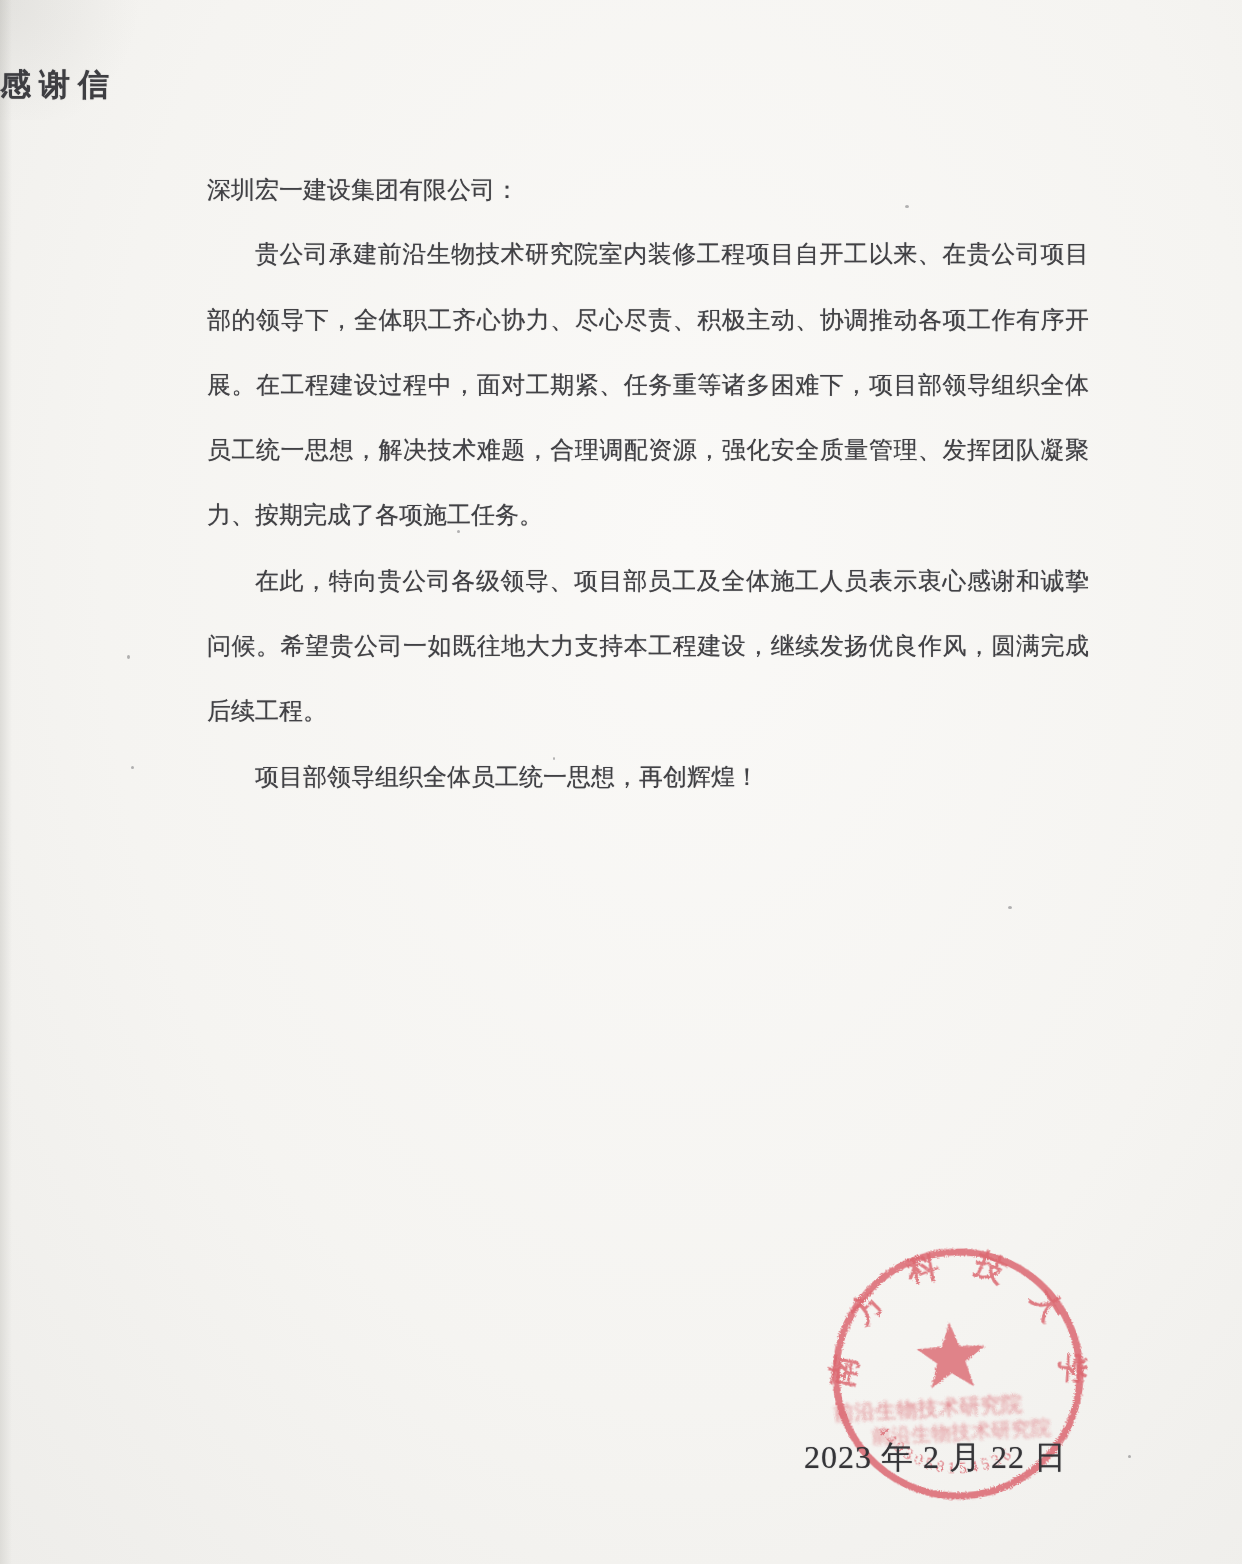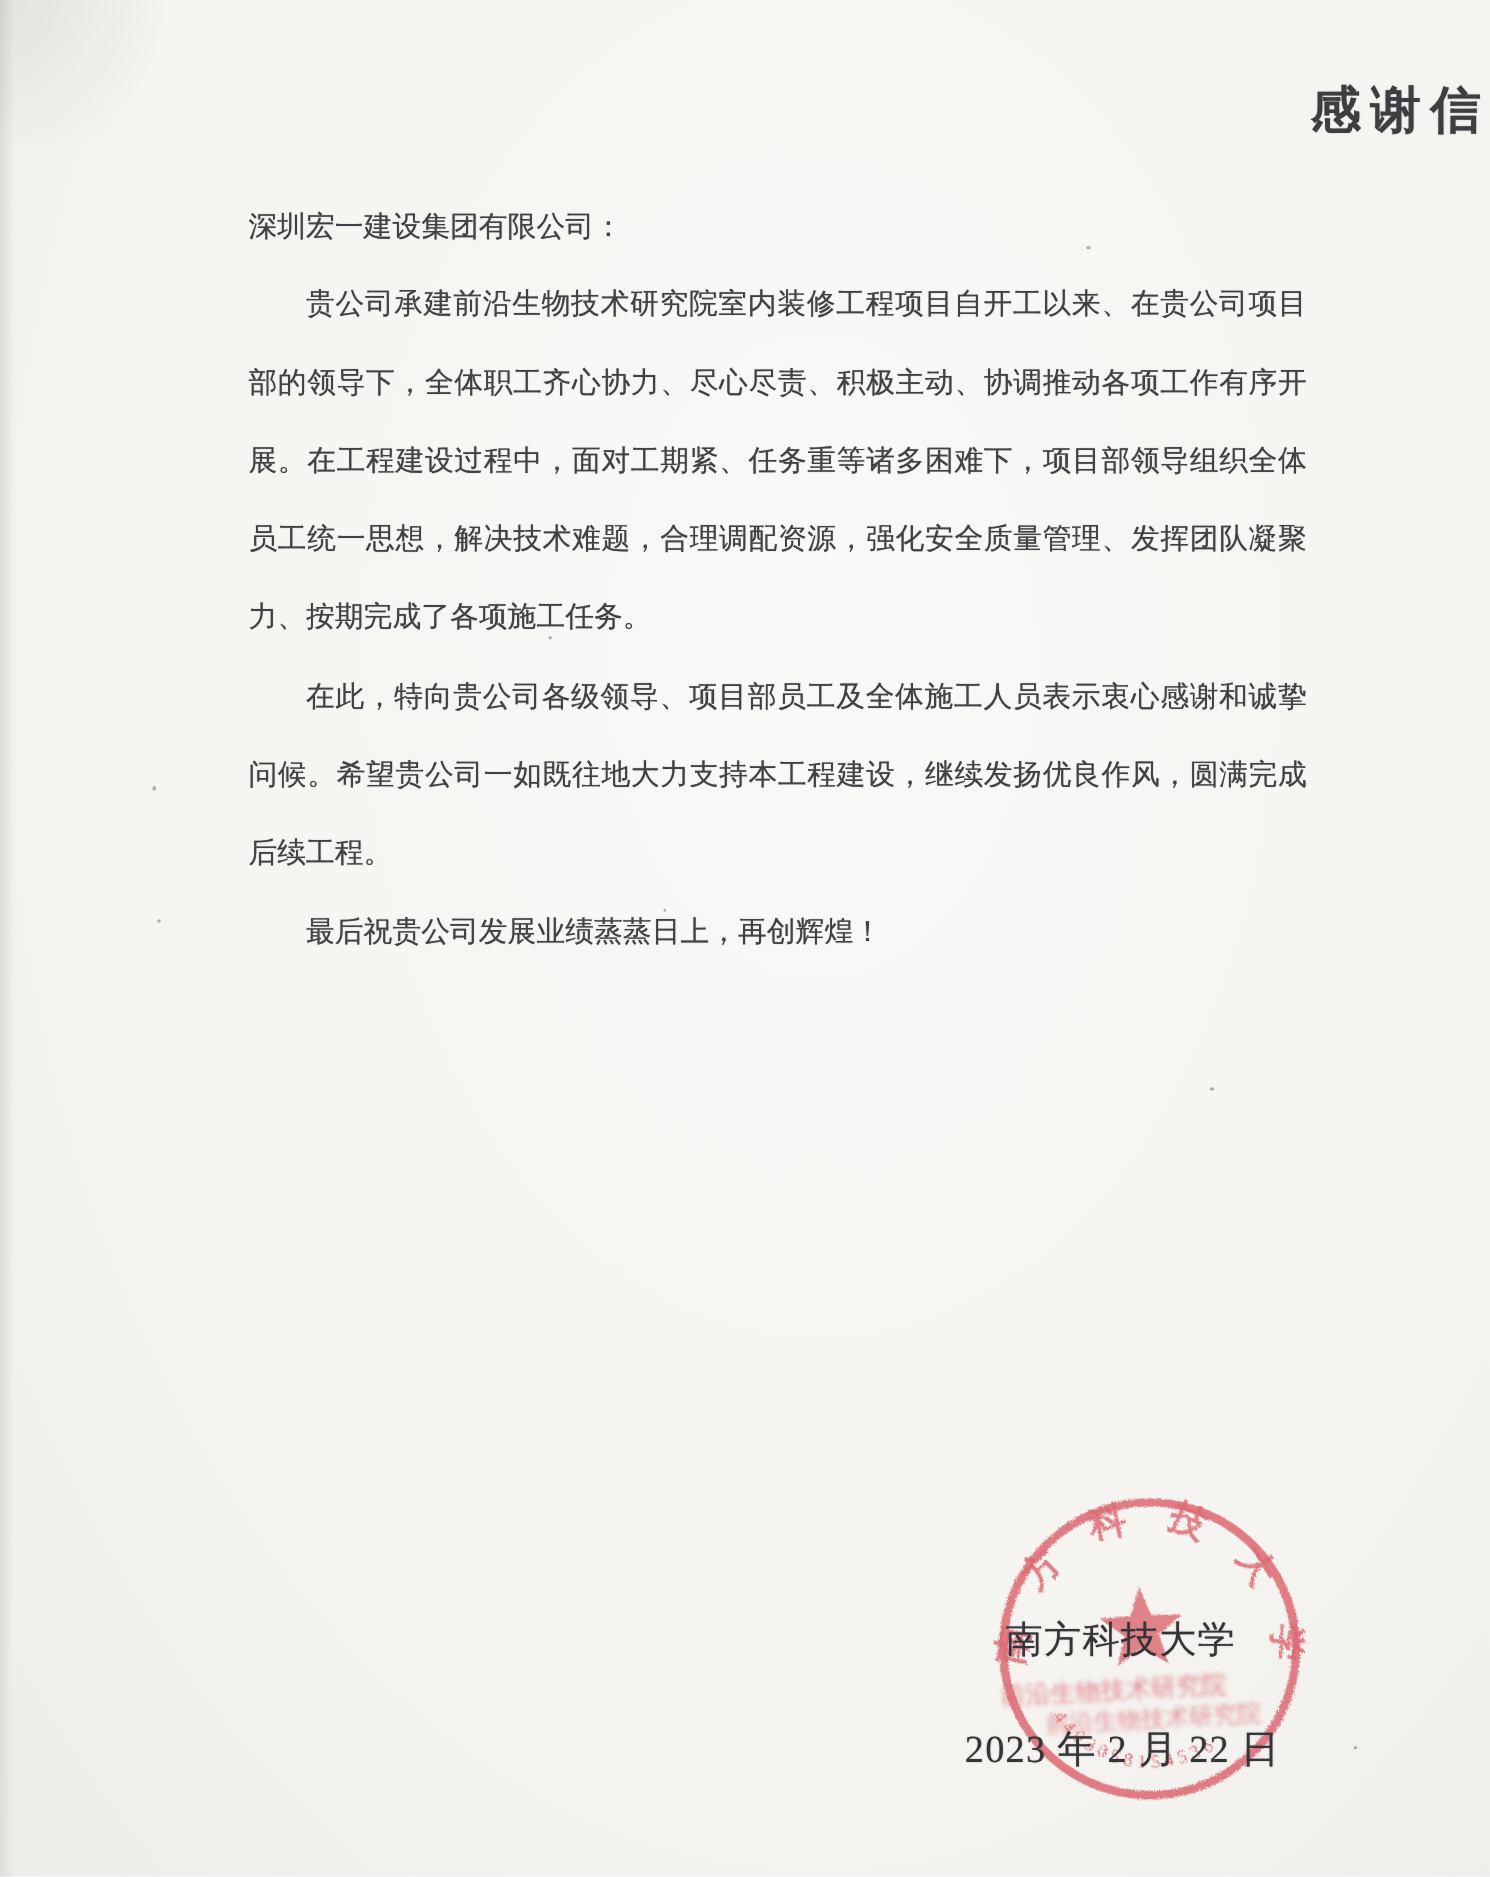--- a/index.html
+++ b/index.html
@@ -15,22 +15,22 @@
   .edge-left{
     position:absolute;left:0;top:0;width:12px;height:100%;
     background:linear-gradient(90deg,#dddcd8,rgba(238,237,234,0));
   }
   .corner-shade{
     position:absolute;left:0;top:0;width:160px;height:120px;
     background:radial-gradient(circle at 0 0, rgba(120,118,112,0.12), rgba(120,118,112,0) 70%);
   }
   .doc-title{
     position:absolute;top:64px;left:0;width:100%;
-    text-align:right;
-    font-size:42px;font-weight:bold;letter-spacing:8px;
+    text-align:left;
+    font-size:31px;font-weight:bold;letter-spacing:8px;
     color:#3e3e42;
     text-shadow:0 0 1px rgba(62,62,66,0.55);
   }
   .letter-body{
     position:absolute;left:207px;top:158px;width:882px;
     font-size:24px;line-height:65.3px;
     text-align:justify;
     color:#414145;
     text-shadow:0 0 0.8px rgba(65,65,69,0.6);
   }
@@ -63,21 +63,21 @@
 
   <div class="edge-left"></div>
   <div class="corner-shade"></div>
 
   <div class="doc-title">感谢信</div>
 
   <div class="letter-body">
     <p class="salutation">深圳宏一建设集团有限公司：</p>
     <p class="para">贵公司承建前沿生物技术研究院室内装修工程项目自开工以来、在贵公司项目部的领导下，全体职工齐心协力、尽心尽责、积极主动、协调推动各项工作有序开展。在工程建设过程中，面对工期紧、任务重等诸多困难下，项目部领导组织全体员工统一思想，解决技术难题，合理调配资源，强化安全质量管理、发挥团队凝聚力、按期完成了各项施工任务。</p>
     <p class="para">在此，特向贵公司各级领导、项目部员工及全体施工人员表示衷心感谢和诚挚问候。希望贵公司一如既往地大力支持本工程建设，继续发扬优良作风，圆满完成后续工程。</p>
-    <p class="para">最后祝贵公司发展业绩蒸蒸日上，再创辉煌！</p>
+    <p class="para">项目部领导组织全体员工统一思想，再创辉煌！</p>
   </div>
 
   <svg class="seal" viewBox="0 0 300 300">
     <defs>
       <filter id="sealRough" x="-20%" y="-20%" width="140%" height="140%">
         <feTurbulence type="fractalNoise" baseFrequency="0.9" numOctaves="2" result="noise"></feTurbulence>
         <feDisplacementMap in="SourceGraphic" in2="noise" scale="4"></feDisplacementMap>
       </filter>
       <filter id="sealBlur">
           <feGaussianBlur stdDeviation="1.6"></feGaussianBlur>
@@ -92,21 +92,20 @@
         <textPath href="#arcTop" startOffset="26">南方科技大学</textPath>
       </text>
       <text x="118" y="190" text-anchor="middle" font-size="21" fill="#d8545f" opacity="0.8" filter="url(#sealBlur)">前沿生物技术研究院</text>
       <text x="150" y="215" text-anchor="middle" font-size="20" fill="#d8545f" opacity="0.7" filter="url(#sealBlur)">前沿生物技术研究院</text>
       <text font-size="16" fill="#d8545f" opacity="0.85" letter-spacing="4">
         <textPath href="#arcBottom" startOffset="14">4403058154536</textPath>
       </text>
     </g>
   </svg>
 
-  <div class="closing-block signature">南方科技大学</div>
   <div class="closing-block date">2023 年 2 月 22 日</div>
 
   <div class="speck" style="left:905px;top:205px;width:4px;height:3px;"></div>
   <div class="speck" style="left:127px;top:655px;width:3px;height:4px;"></div>
   <div class="speck" style="left:131px;top:766px;width:3px;height:3px;"></div>
   <div class="speck" style="left:457px;top:530px;width:3px;height:3px;"></div>
   <div class="speck" style="left:1008px;top:906px;width:4px;height:3px;"></div>
   <div class="speck" style="left:553px;top:757px;width:2px;height:3px;"></div>
   <div class="speck" style="left:340px;top:588px;width:2px;height:2px;"></div>
   <div class="speck" style="left:1128px;top:1455px;width:3px;height:3px;"></div>

